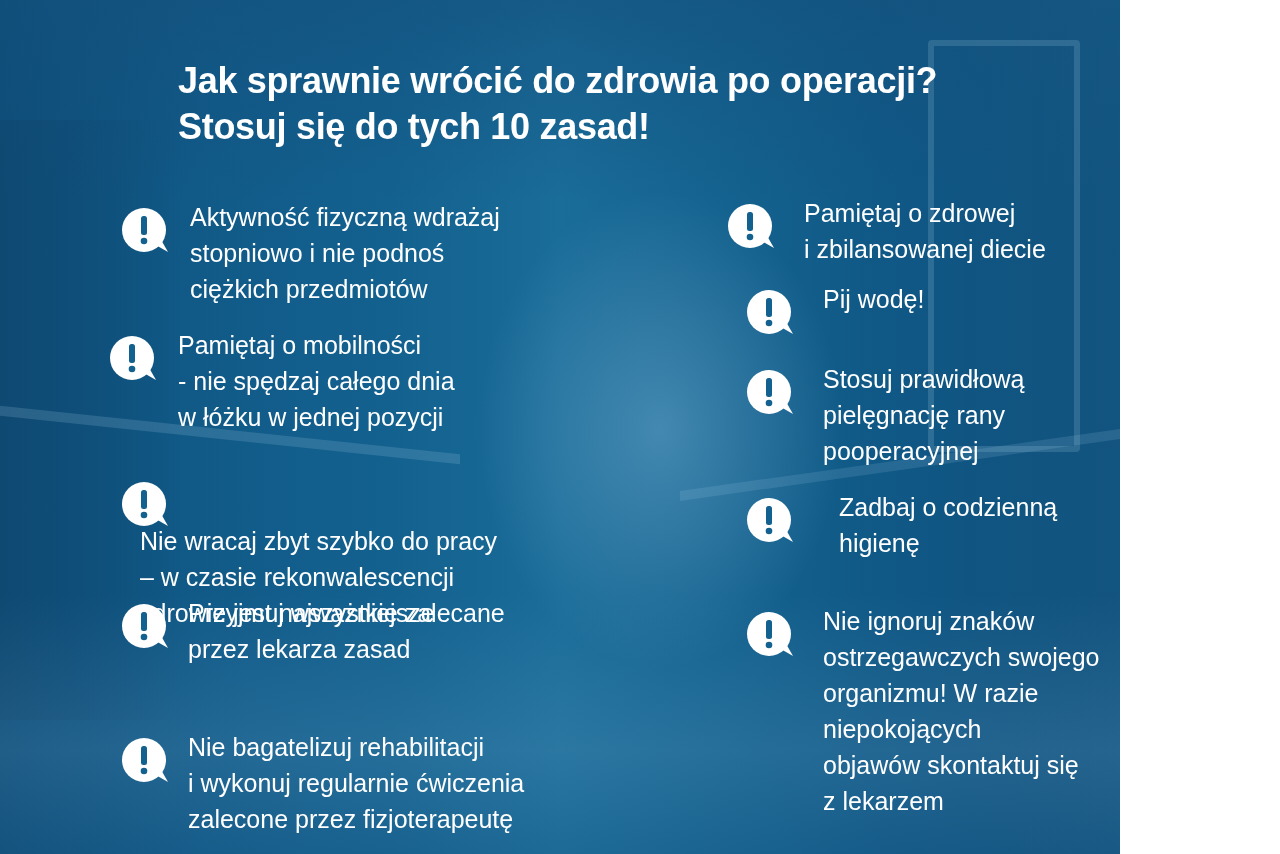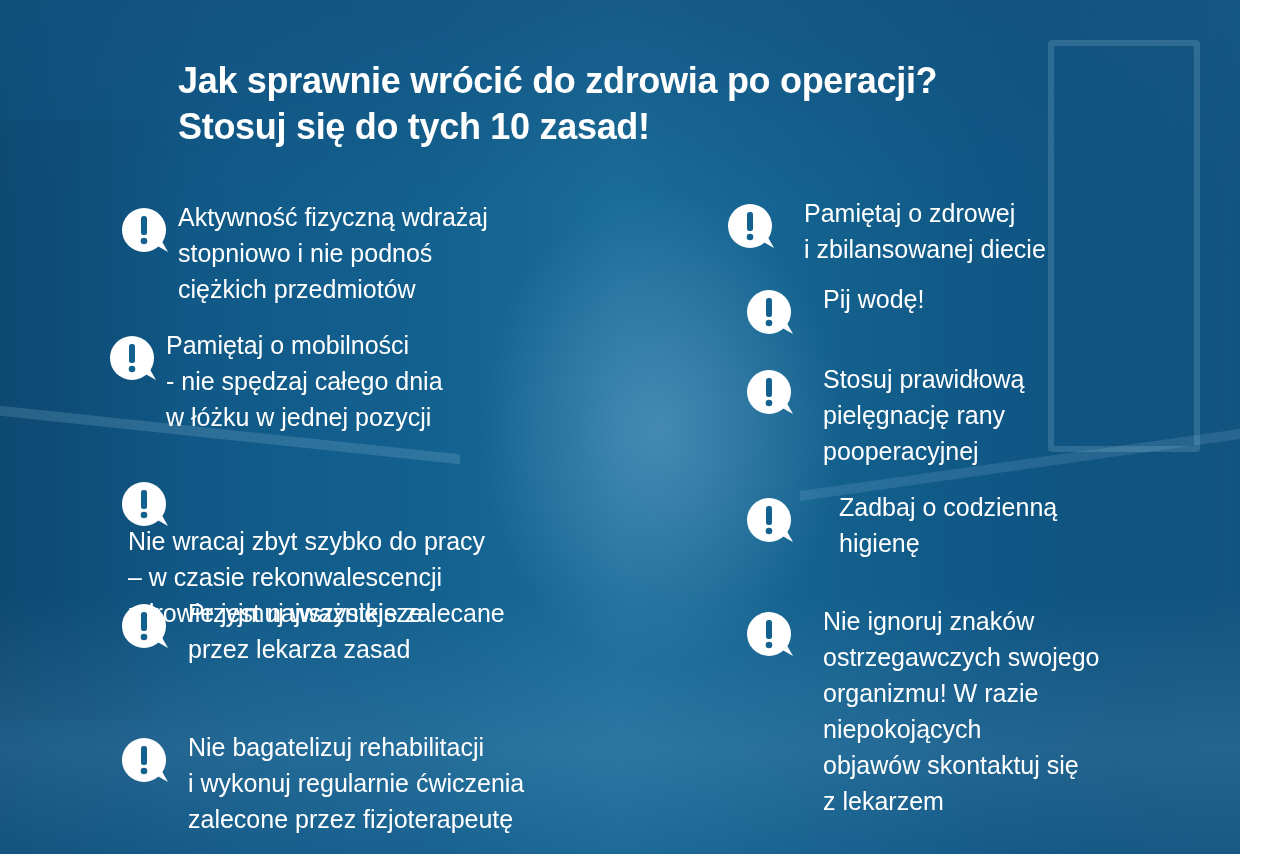--- a/index.html
+++ b/index.html
@@ -1,36 +1,36 @@
 <!DOCTYPE html>
 <html><head>
 <meta charset="utf-8">
 <style>
   html,body{margin:0;padding:0;}
   body{width:1280px;height:854px;overflow:hidden;font-family:"DejaVu Sans","Liberation Sans",sans-serif;}
-  .canvas{position:relative;width:1240px;height:854px;overflow:hidden;
+  .canvas{position:relative;width:1120px;height:854px;overflow:hidden;
     background:
       radial-gradient(ellipse 260px 340px at 660px 430px, rgba(150,200,230,0.35), rgba(0,0,0,0) 70%),
       linear-gradient(90deg, #0d4d78 0%, #115a88 18%, #13618f 35%, #1a6c99 50%, #14628f 65%, #0f5684 82%, #0c4a74 100%);
   }
   .bg-shape{position:absolute;pointer-events:none;}
   .floor{left:0;right:0;bottom:0;height:260px;background:linear-gradient(180deg,rgba(255,255,255,0) 0%,rgba(120,170,205,0.18) 60%,rgba(40,100,145,0.25) 100%);}
   .ceiling{left:0;right:0;top:0;height:200px;background:linear-gradient(180deg,rgba(20,80,125,0.6),rgba(0,0,0,0));}
   .wall-left{left:0;top:120px;width:180px;height:600px;background:linear-gradient(90deg,rgba(15,70,110,0.55),rgba(0,0,0,0));}
   .wall-right{right:0;top:0;width:240px;height:854px;background:linear-gradient(270deg,rgba(25,95,140,0.5),rgba(0,0,0,0));}
   .door-right{right:40px;top:40px;width:140px;height:400px;border:6px solid rgba(180,215,235,0.18);border-radius:4px;}
   .rail-left{left:0;top:430px;width:460px;height:10px;background:rgba(170,210,235,0.18);transform:skewY(6deg);}
   .rail-right{right:0;top:460px;width:440px;height:10px;background:rgba(170,210,235,0.15);transform:skewY(-8deg);}
 
   .title{position:absolute;left:178px;top:58px;color:#fff;font-family:"Liberation Sans",sans-serif;font-weight:bold;font-size:36px;line-height:46px;letter-spacing:-0.3px;}
   .title div{white-space:nowrap;}
 
   .item{position:absolute;display:flex;align-items:flex-start;}
   .icon{width:50px;height:50px;flex:0 0 50px;}
-  .item-text{color:#fff;font-family:"Liberation Sans",sans-serif;font-size:25px;line-height:36px;white-space:pre-line;margin-left:8px;margin-top:-7px;}
+  .item-text{color:#fff;font-family:"Liberation Sans",sans-serif;font-size:25px;line-height:36px;white-space:pre-line;margin-left:20px;margin-top:-7px;}
 </style>
 </head>
 <body>
 
 <div class="canvas">
   <div class="bg-shape ceiling"></div>
   <div class="bg-shape wall-left"></div>
   <div class="bg-shape wall-right"></div>
   <div class="bg-shape door-right"></div>
   <div class="bg-shape rail-left"></div>

